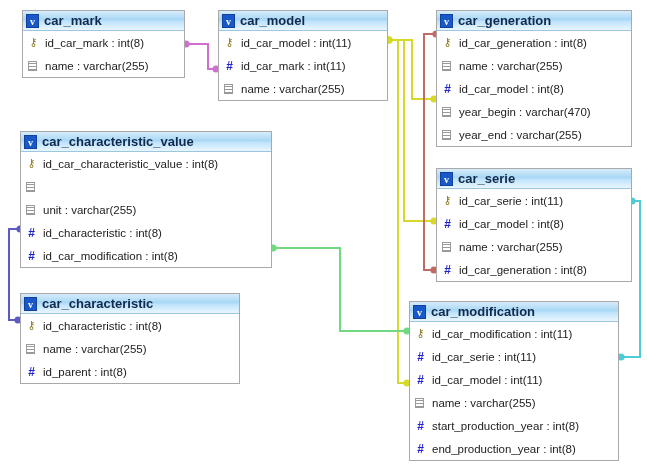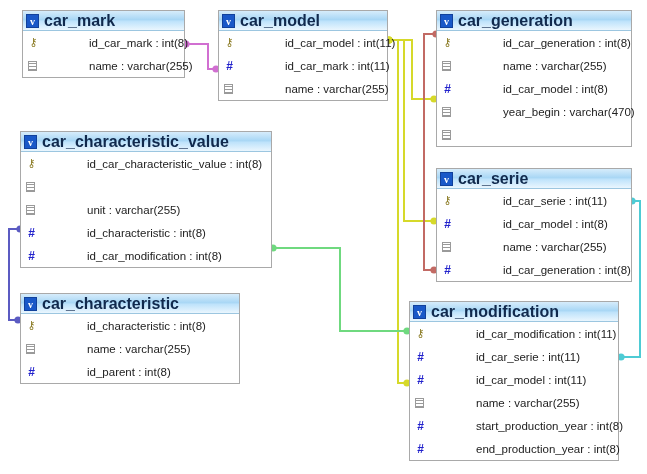--- a/index.html
+++ b/index.html
@@ -38,21 +38,21 @@
     font-size:10px;
     font-weight:bold;
     line-height:13px;
     text-align:center;
     box-sizing:border-box;
     margin-right:5px;
     flex:none;
     font-family:"Liberation Serif", serif;
   }
   .tbl-title{
-    font-size:16px;
+    font-size:13px;
     font-weight:bold;
     color:#10294d;
     white-space:nowrap;
   }
   .col-row{
     height:23px;
     display:flex;
     align-items:center;
     padding-left:5px;
     box-sizing:border-box;
@@ -60,21 +60,20 @@
   }
   .col-ico{
     width:11px;height:12px;
     flex:none;
     margin-right:6px;
     position:relative;
   }
   .col-name{
     font-size:11.5px;
     color:#222222;
-    margin-left:44px;
   }
   
   .ico-pk{
     color:#8a7a22;
     font-size:11px;
     line-height:12px;
     text-align:center;
     font-family:"DejaVu Sans", sans-serif;
   }
   
@@ -191,20 +190,21 @@
       <div class="col-row">
         <div class="col-ico">
           <div class="ico-col"></div>
         </div>
         <div class="col-name">year_begin : varchar(470)</div>
       </div>
       <div class="col-row">
         <div class="col-ico">
           <div class="ico-col"></div>
         </div>
+        <div class="col-name">year_end : varchar(255)</div>
       </div>
     </div>
     <div class="table-box" style="left: 436px; top: 168px; width: 196px;">
       <div class="tbl-header">
         <div class="view-icon">v</div>
         <div class="tbl-title">car_serie</div>
       </div>
       <div class="col-row">
         <div class="col-ico ico-pk">⚷</div>
         <div class="col-name">id_car_serie : int(11)</div>

